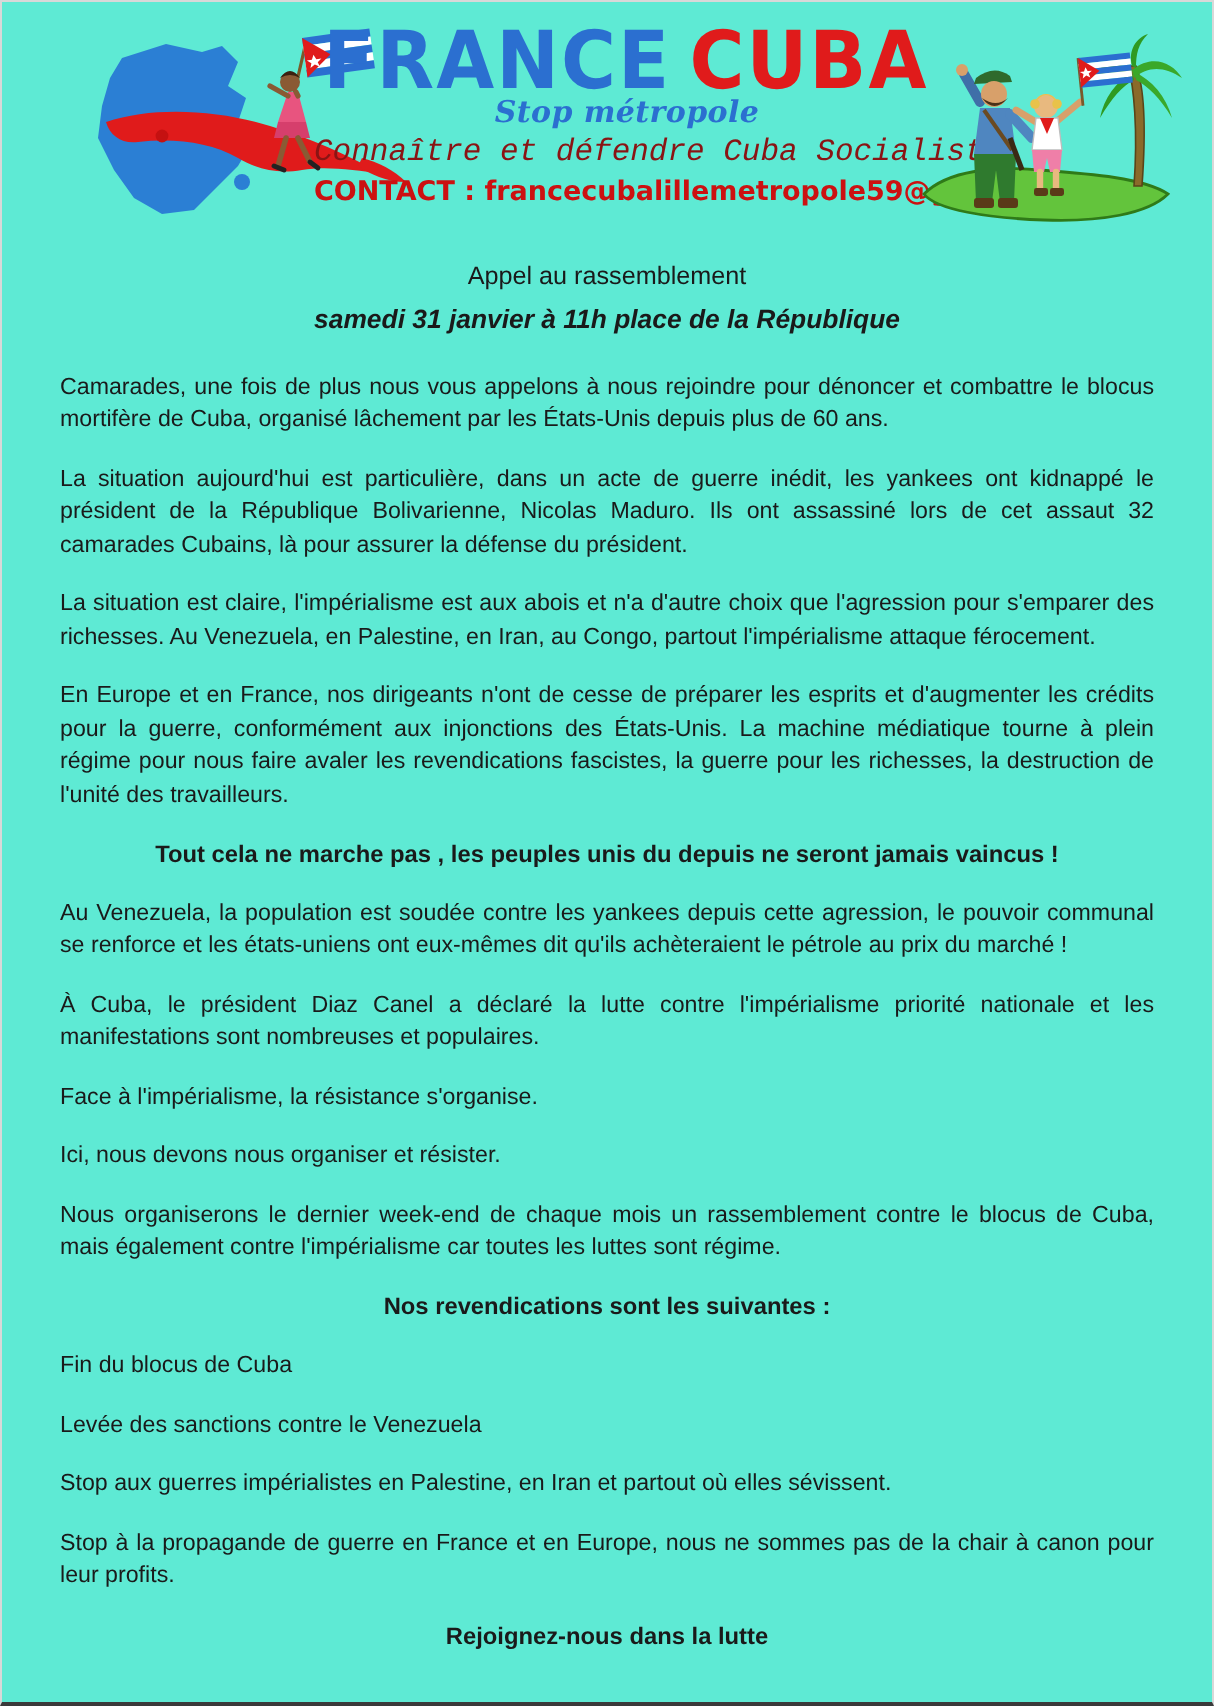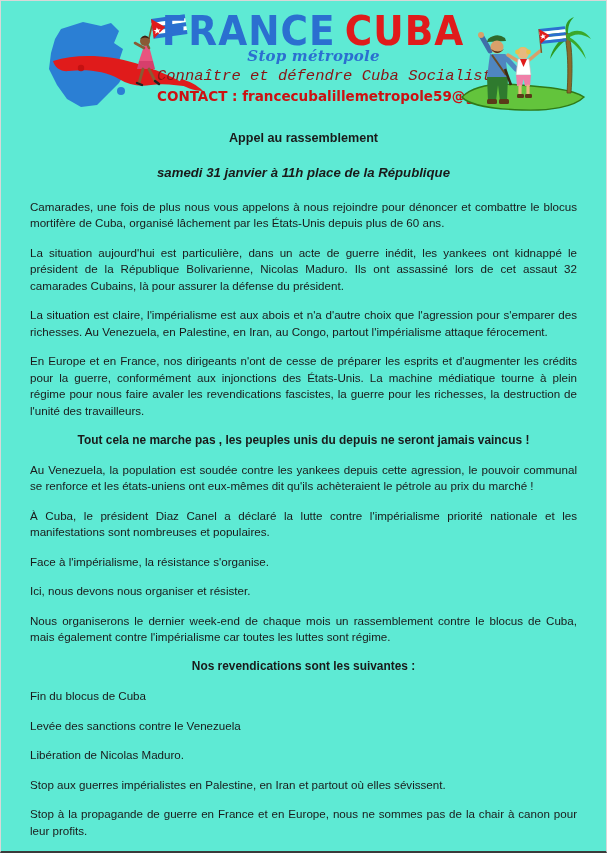--- a/index.html
+++ b/index.html
@@ -105,23 +105,23 @@
   
   .content {
     position: absolute;
     left: 29px;
     right: 29px;
     top: 128px;
   }
 
   .doc-title {
     text-align: center;
-    font-weight: bold;
+    font-weight: normal;
     font-size: 12.6px;
-    margin: 0 0 14px 0;
+    margin: 0 0 1px 0;
     line-height: 1.55;
   }
   .doc-subtitle {
     text-align: center;
     font-weight: bold;
     font-size: 13.2px;
     margin: 0 0 16px 0;
     line-height: 1.55;
     font-style: italic;
   }
@@ -301,20 +301,19 @@
     <p class="para">Au Venezuela, la population est soudée contre les yankees depuis cette agression, le pouvoir communal se renforce et les états-uniens ont eux-mêmes dit qu'ils achèteraient le pétrole au prix du marché !</p>
     <p class="para">À Cuba, le président Diaz Canel a déclaré la lutte contre l'impérialisme priorité nationale et les manifestations sont nombreuses et populaires.</p>
     <p class="plain">Face à l'impérialisme, la résistance s'organise.</p>
     <p class="plain">Ici, nous devons nous organiser et résister.</p>
     <p class="para">Nous organiserons le dernier week-end de chaque mois un rassemblement contre le blocus de Cuba, mais également contre l'impérialisme car toutes les luttes sont régime.</p>
 
     <p class="center-bold">Nos revendications sont les suivantes :</p>
 
     <p class="plain">Fin du blocus de Cuba</p>
     <p class="plain">Levée des sanctions contre le Venezuela</p>
-    <p class="plain">Libération de Nicolas Maduro.</p>
     <p class="plain">Stop aux guerres impérialistes en Palestine, en Iran et partout où elles sévissent.</p>
     <p class="para">Stop à la propagande de guerre en France et en Europe, nous ne sommes pas de la chair à canon pour leur profits.</p>
 
     <p class="center-bold">Rejoignez-nous dans la lutte</p>
 
   </div>
 </div>
 
 </body></html>

